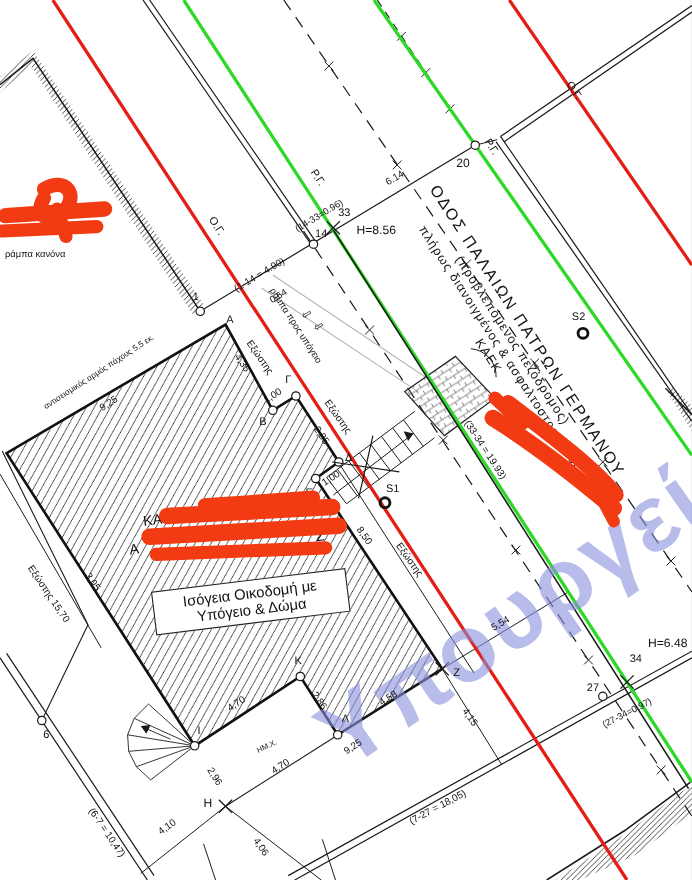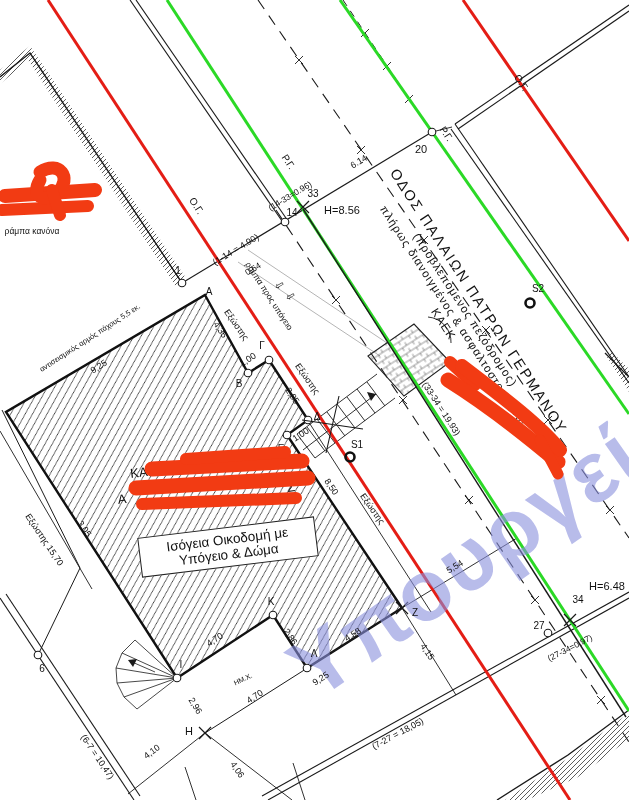--- a/index.html
+++ b/index.html
@@ -152,21 +152,21 @@
       <div class="lb" style="left: 288px; top: 162px; font-size: 10px; --r: 57deg;">Ρ.Γ.</div>
       <div class="lb" style="left: 446px; top: 134px; font-size: 10px; --r: 57deg;">Ρ.Γ.</div>
       <div class="lb" style="left: 236px; top: 250px; font-size: 9px; --r: -31deg;">(1-14 = 4.90)</div>
       <div class="lb" style="left: 253px; top: 269px; font-size: 8.5px; --r: -31deg;">0,54</div>
       <div class="lb" style="left: 290px; top: 196px; font-size: 8.5px; --r: -31deg;">(14-33=0.96)</div>
       <div class="lb" style="left: 292px; top: 213px; font-size: 10px; --r: 0deg;">14</div>
       <div class="lb" style="left: 313px; top: 194px; font-size: 10px; --r: 0deg;">33</div>
       <div class="lb" style="left: 342px; top: 210px; font-size: 11px; --r: 0deg;">H=8.56</div>
       <div class="lb" style="left: 359px; top: 162px; font-size: 9px; --r: -31deg;">6.14</div>
       <div class="lb" style="left: 421px; top: 149px; font-size: 11px; --r: 0deg;">20</div>
-      <div class="lb" style="left: 526px; top: 289px; font-size: 10px; margin-left: 12px; --r: 0deg;">S2</div>
+      <div class="lb" style="left: 526px; top: 289px; font-size: 10px; --r: 0deg;">S2</div>
       <div class="lb" style="left: 357px; top: 445px; font-size: 10px; --r: 0deg;">S1</div>
       <div class="lb" style="left: 578px; top: 600px; font-size: 10px; --r: 0deg;">34</div>
       <div class="lb" style="left: 539px; top: 626px; font-size: 10px; --r: 0deg;">27</div>
       <div class="lb" style="left: 607px; top: 586px; font-size: 11px; --r: 0deg;">H=6.48</div>
       <div class="lb" style="left: 570px; top: 648px; font-size: 8.5px; --r: -27deg;">(27-34=0,97)</div>
       <div class="lb" style="left: 441px; top: 409px; font-size: 9px; --r: 57deg;">(33-34 = 19.93)</div>
       <div class="lb" style="left: 398px; top: 734px; font-size: 9px; --r: -28deg;">(7-27 = 18,05)</div>
       <div class="lb" style="left: 97px; top: 757px; font-size: 9px; --r: 56deg;">(6-7 = 10,47)</div>
       <div class="lb" style="left: 42px; top: 669px; font-size: 10px; --r: 0deg;">6</div>
       <div class="lb" style="left: 189px; top: 731px; font-size: 11px; --r: 0deg;">Η</div>

